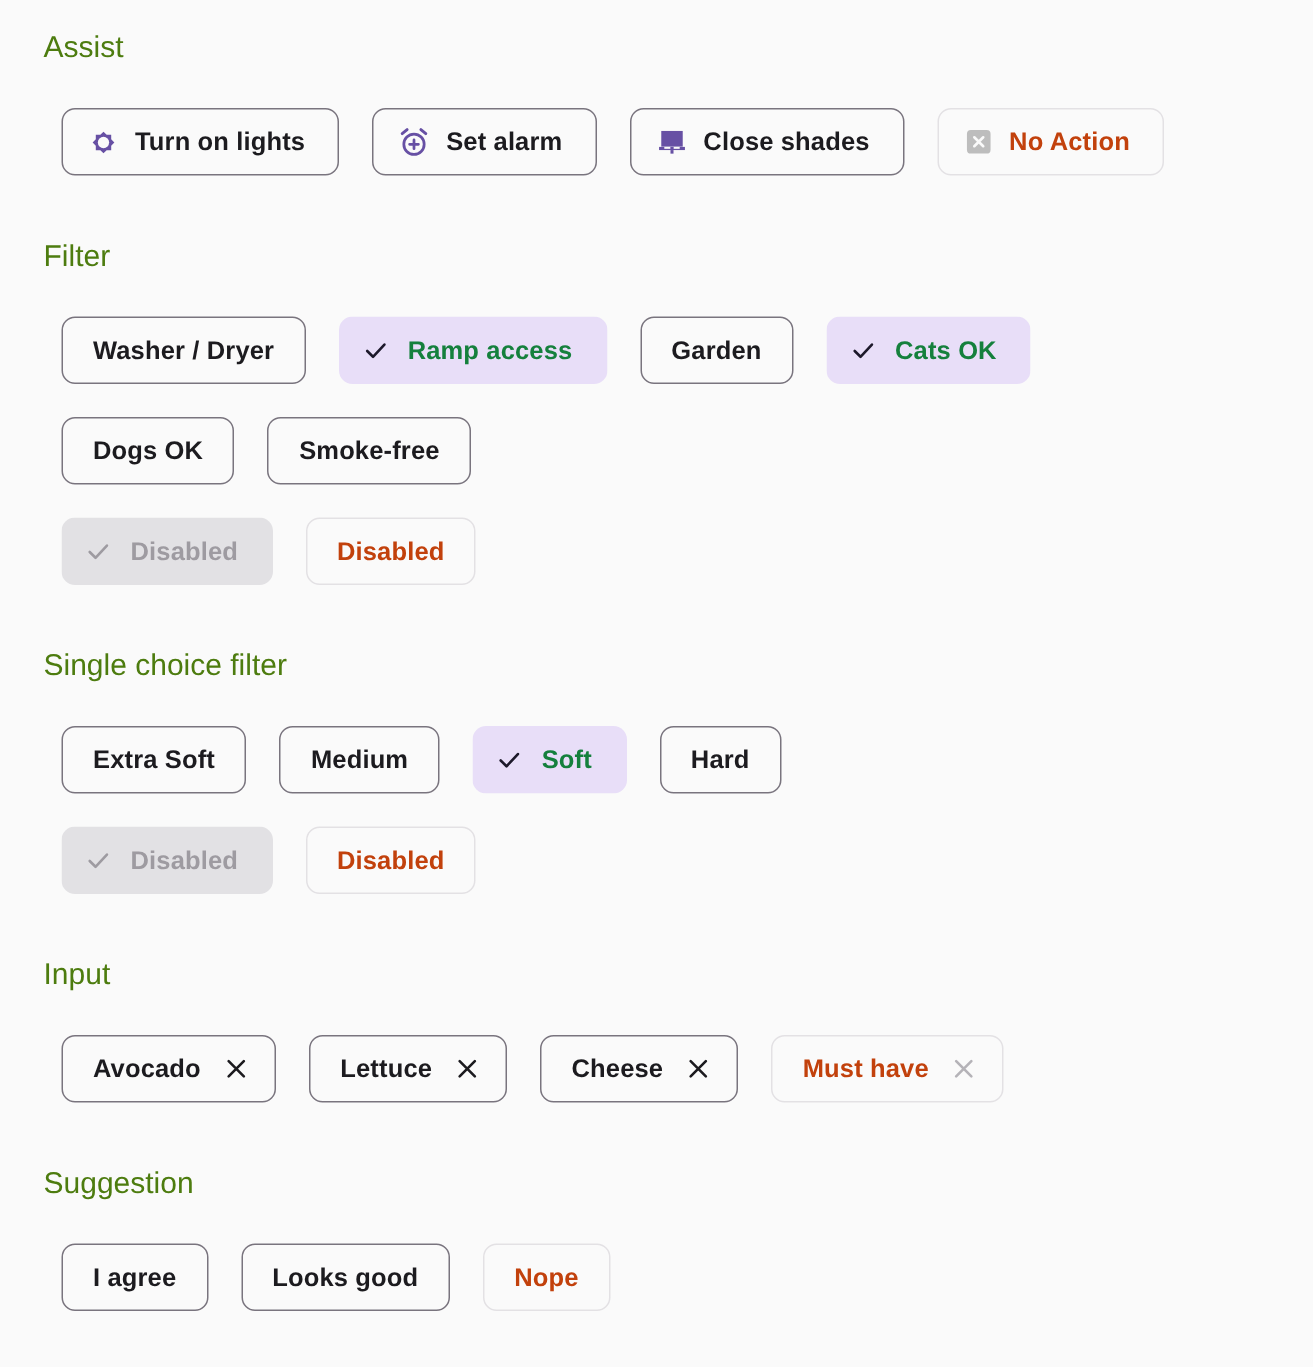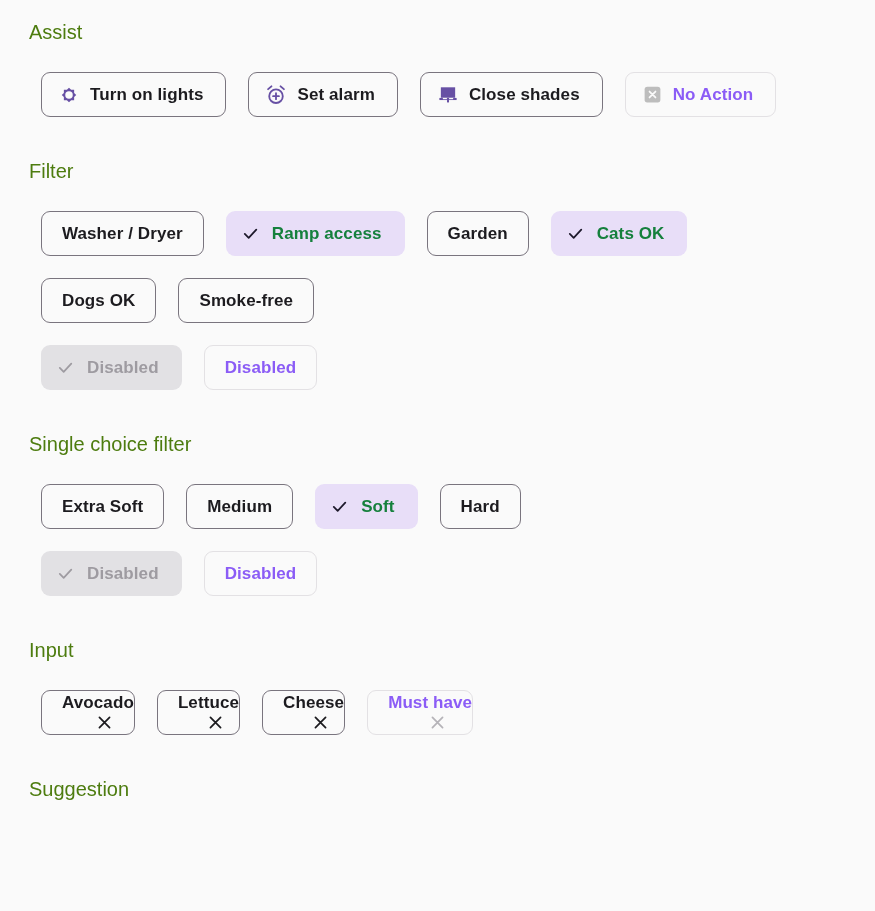--- a/index.html
+++ b/index.html
@@ -62,21 +62,21 @@
   .chip.selected {
     background: #E8DEF8;
     border-color: transparent;
     color: #15803d;
     padding-left: 14px;
     padding-right: 22px;
   }
   
   .chip.disabled {
     cursor: default;
-    color: #8b5cf6;
+    color: #c2410c;
     font-weight: 700;
     border-color: #E3E1E4;
     background: #FAFAFA;
   }
   .chip.disabled.selected {
     background: #E2E1E4;
     border-color: transparent;
     color: #9E9BA1;
   }
 
@@ -99,22 +99,21 @@
     padding-right: 22px;
     font-weight: 700;
   }
   .chip.assist.disabled {
     padding-left: 16px;
   }
 
   
   .chip.input {
     padding-left: 20px;
-    padding-right: 0;
-    flex-direction: column;
+    padding-right: 16px;
   }
 
   
   .sp-title-to-row { height: 28px; }
   .sp-row-gap { height: 22px; }
   .sp-section-gap { height: 42px; }
 </style>
 </head>
 <body>
 
@@ -316,15 +315,26 @@
       </div>
     </div>
   </div>
 
   <div class="sp-section-gap"></div>
 
   <div class="section">
     <div class="section-title">Suggestion</div>
     <div class="sp-title-to-row"></div>
 
+    <div class="chip-row">
+      <div class="chip">
+        <span class="label">I agree</span>
+      </div>
+      <div class="chip">
+        <span class="label">Looks good</span>
+      </div>
+      <div class="chip disabled">
+        <span class="label">Nope</span>
+      </div>
+    </div>
   </div>
 
 </div>
 
 </body></html>

